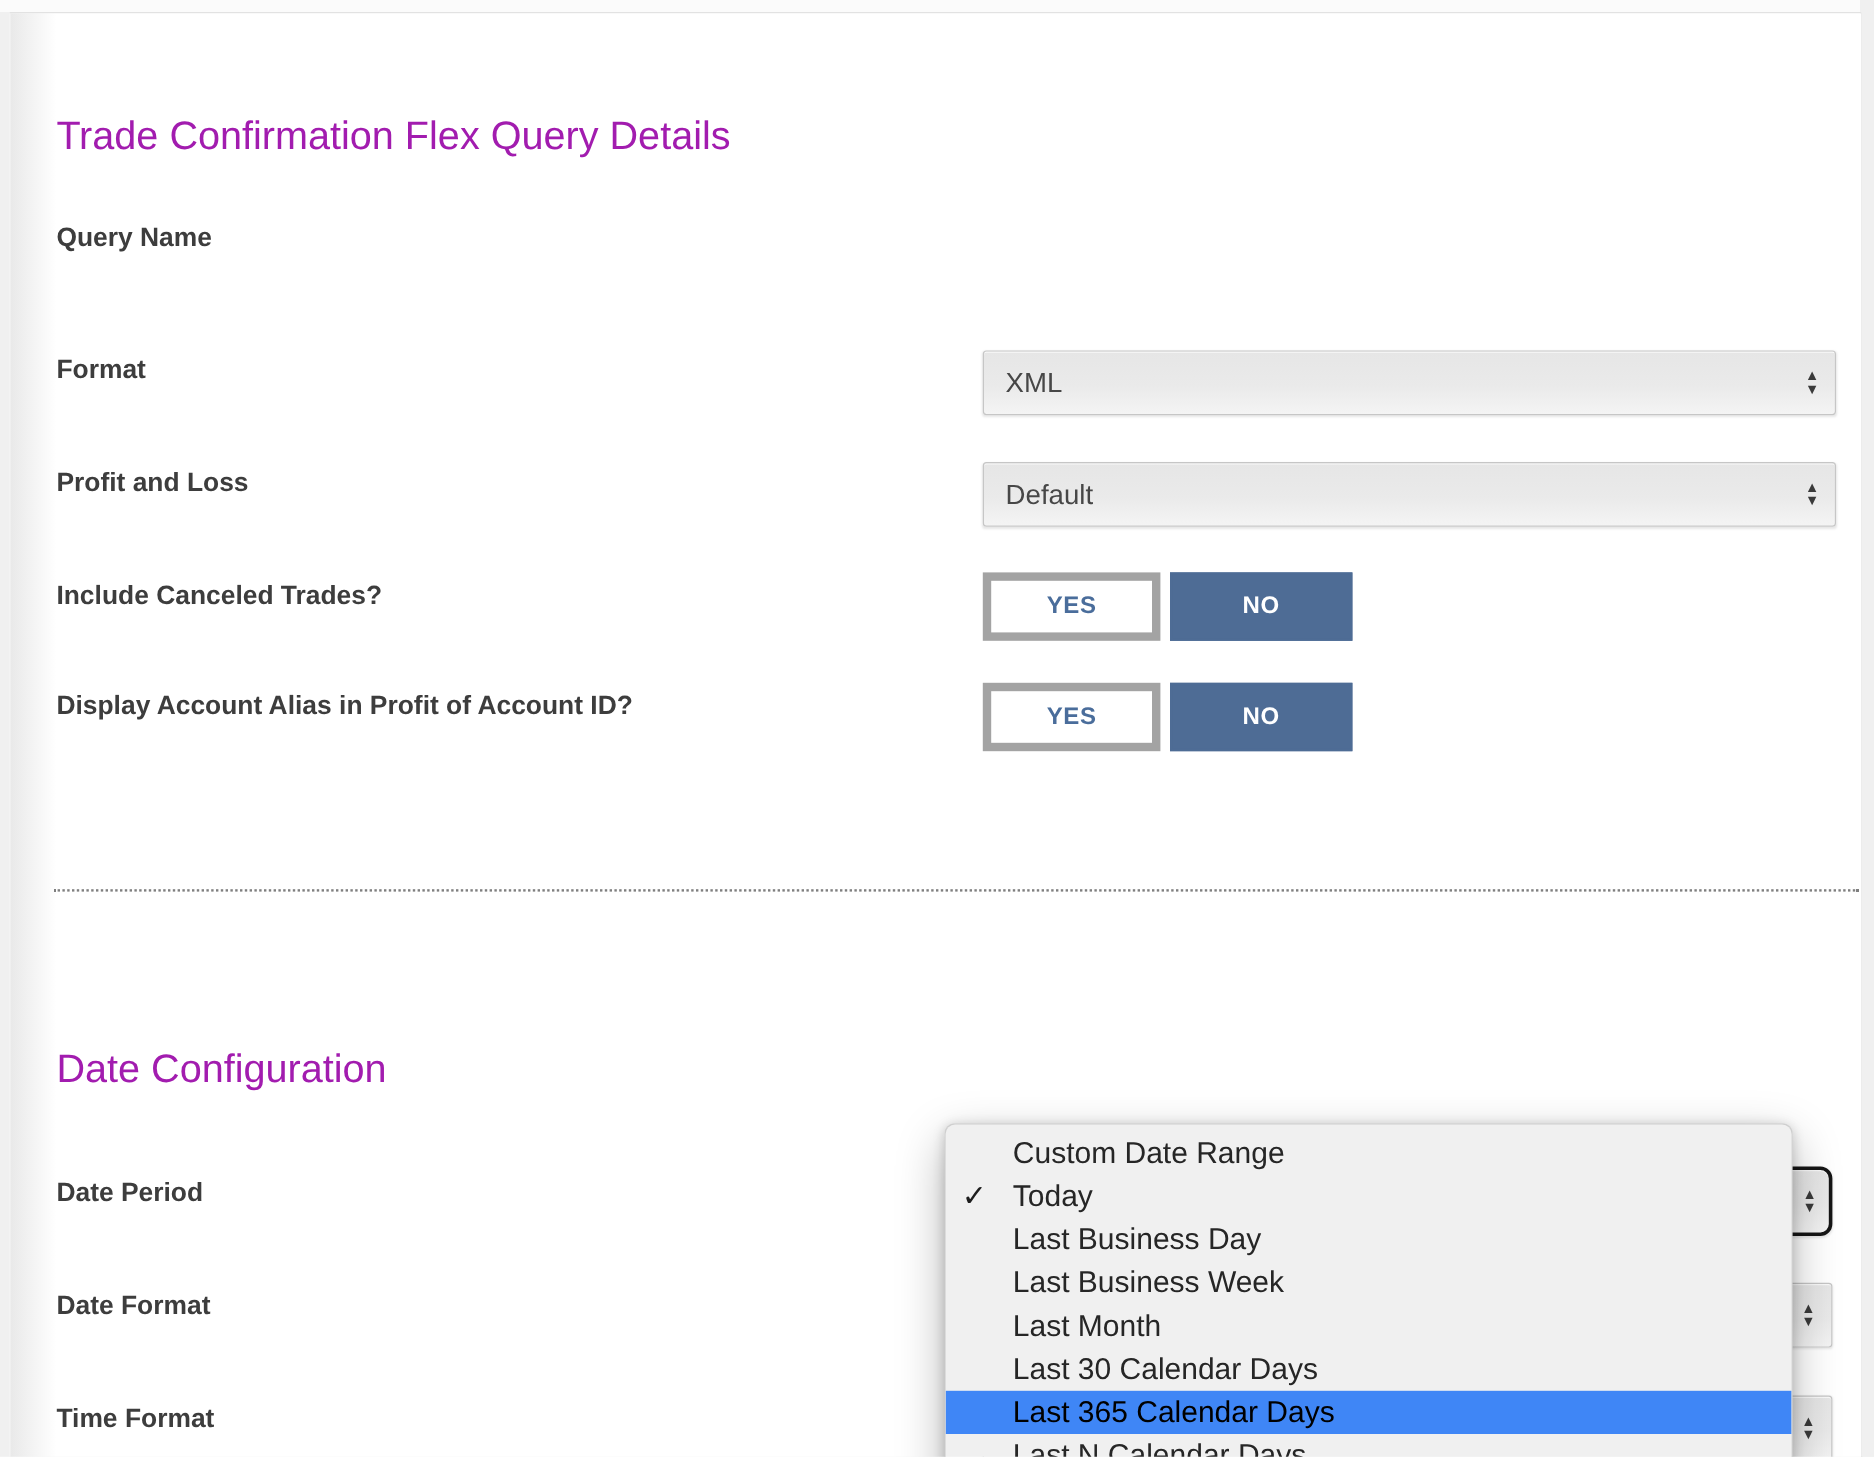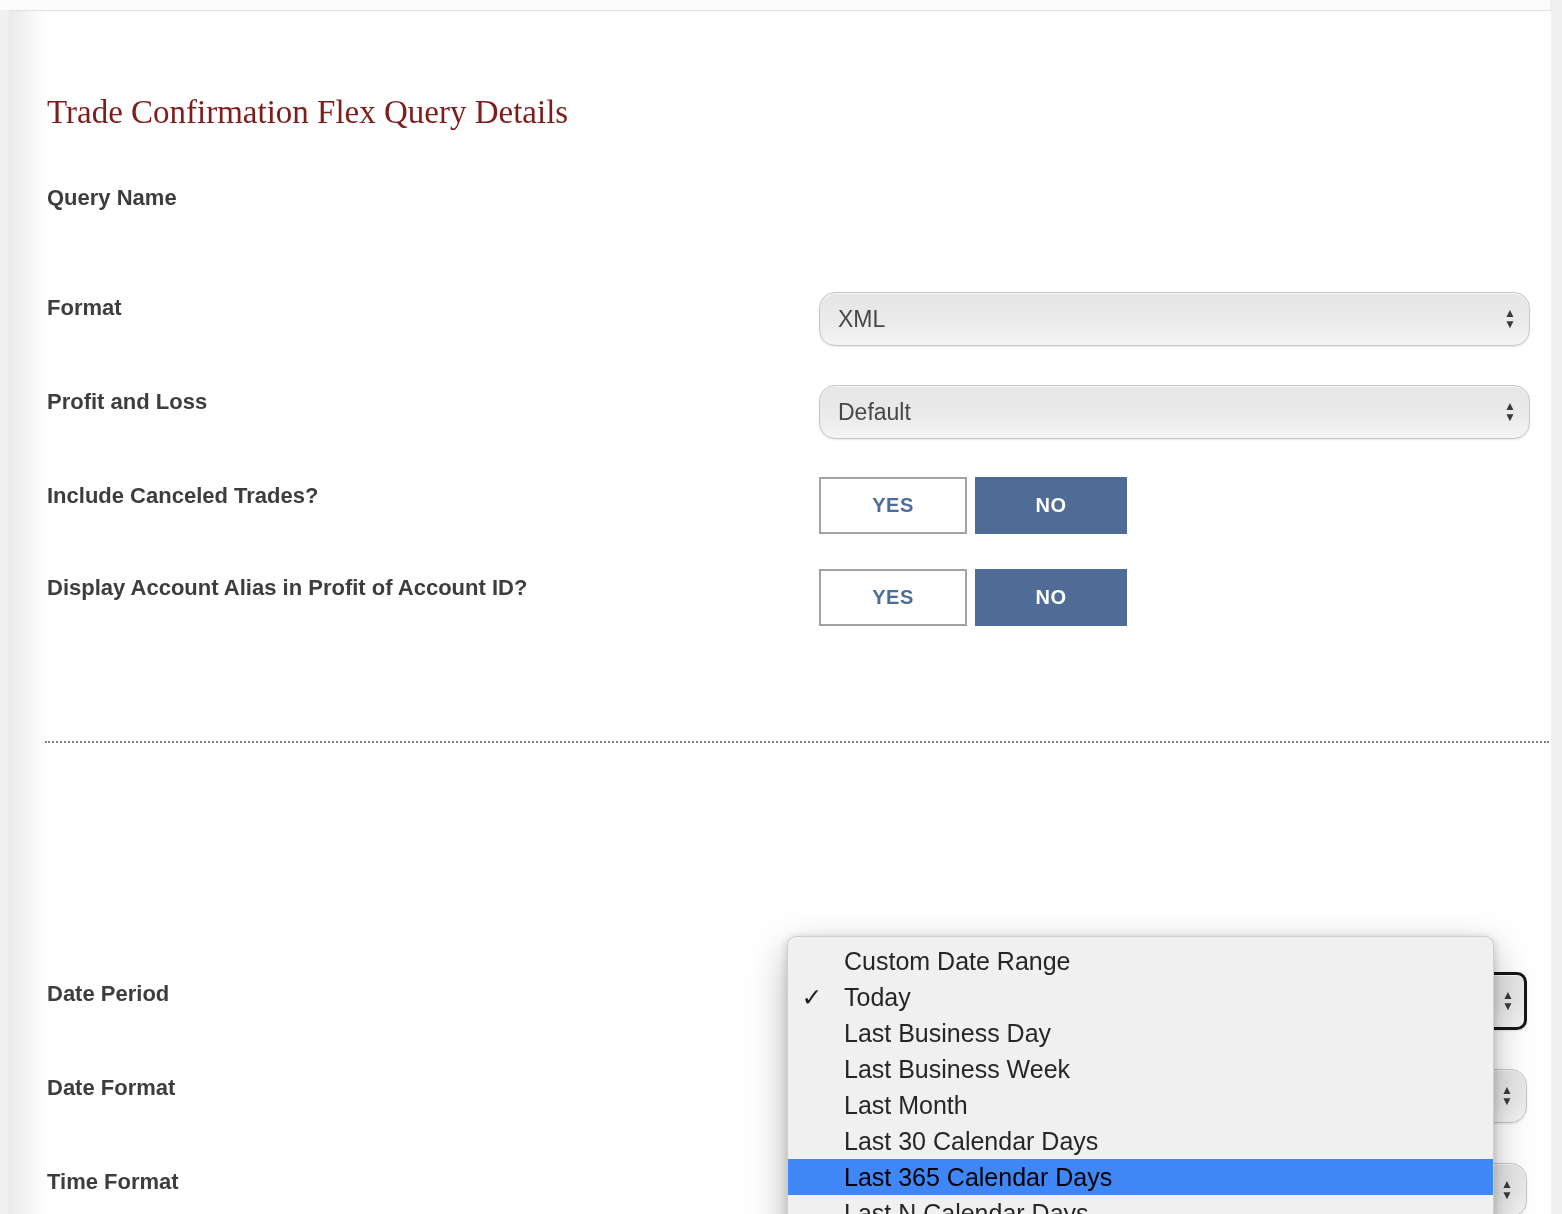--- a/index.html
+++ b/index.html
@@ -20,39 +20,39 @@
   .card .left-shade{
     position:absolute;left:0;top:0;bottom:0;width:38px;
     background:linear-gradient(90deg,#e9e9e9 0%,rgba(255,255,255,0) 100%);
     pointer-events:none;
   }
   .top-strip{position:absolute;left:0;top:0;width:1550px;height:10px;background:#fbfbfb;}
 
   
   .section-title{
     position:absolute;left:38px;
-    font-size:33px;font-weight:400;color:#7f1d1d;letter-spacing:0;font-family:Liberation Serif, serif;
+    font-size:33px;font-weight:400;color:#a21caf;letter-spacing:0;
   }
   .field-label{
     position:absolute;left:38px;line-height:30px;
     font-size:22px;font-weight:700;color:#3d3d3d;
   }
 
   
   .text-input{
     position:absolute;left:810px;width:710px;height:54px;box-sizing:border-box;
     border:1px solid #d6d6d6;background:#fff;border-radius:2px;
     padding:0 0 0 26px;font-family:inherit;
     font-size:23px;color:#585858;outline:none;
   }
 
   
   .select{
     position:absolute;left:810px;width:711px;height:54px;box-sizing:border-box;
-    border:1px solid #c6c6c6;border-radius:16px;
+    border:1px solid #c6c6c6;border-radius:3px;
     background:linear-gradient(180deg,#e6e6e6 0%,#eaeaea 55%,#f4f4f4 100%);
     box-shadow:0 1px 2px rgba(0,0,0,.10), inset 0 1px 0 rgba(255,255,255,.75);
     display:flex;align-items:center;cursor:default;
   }
   .select .select-value{
     padding-left:18px;font-size:23px;color:#474747;
   }
   .select.focused{
     border:3px solid #161616;border-radius:10px;
   }
@@ -63,21 +63,21 @@
   }
   .stepper span{display:block;height:11px;}
 
   
   .toggle-btn{
     position:absolute;height:57px;box-sizing:border-box;
     display:flex;align-items:center;justify-content:center;
     font-size:20px;font-weight:700;letter-spacing:.5px;cursor:pointer;
   }
   .toggle-btn.off{
-    background:#ffffff;border:2px solid #a3a3a3;color:#4a6d9b;text-align:center;
+    background:#ffffff;border:7px solid #a3a3a3;color:#4a6d9b;text-align:center;
   }
   .toggle-btn.on{
     background:#4e6c95;border:2px solid #4e6c95;color:#ffffff;
   }
 
   
   .divider{
     position:absolute;left:36px;top:730px;width:1504px;height:0;
     border-top:2px dotted #7f7f7f;
   }
@@ -137,20 +137,21 @@
   <div class="field-label" style="top:470px;">Include Canceled Trades?</div>
   <div class="toggle-btn off" style="left:810px;top:466px;width:148px;">YES</div>
   <div class="toggle-btn on" style="left:966px;top:466px;width:152px;">NO</div>
 
   <div class="field-label" style="top:562px;">Display Account Alias in Profit of Account ID?</div>
   <div class="toggle-btn off" style="left:810px;top:558px;width:148px;">YES</div>
   <div class="toggle-btn on" style="left:966px;top:558px;width:152px;">NO</div>
 
   <div class="divider"></div>
 
+  <div class="section-title" style="top:861px;">Date Configuration</div>
 
   <div class="field-label" style="top:968px;">Date Period</div>
   <div class="select focused" style="top:961px;left:810px;width:708px;height:58px;">
     <span class="stepper" style="right:10px;">
       <span>▲</span>
         <span>▼</span>
     </span>
   </div>
 
   <div class="field-label" style="top:1062px;">Date Format</div>

